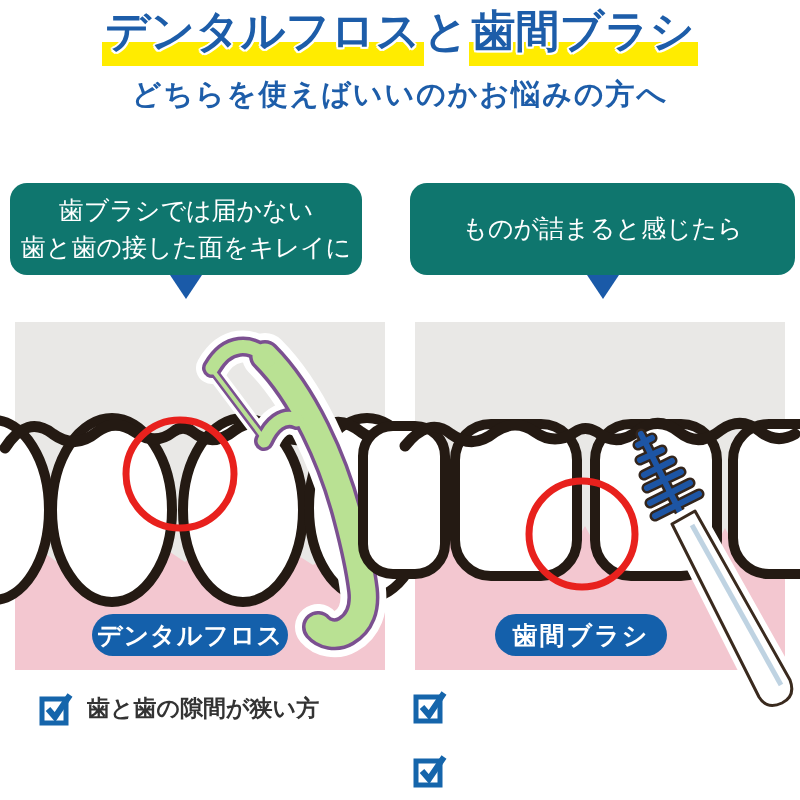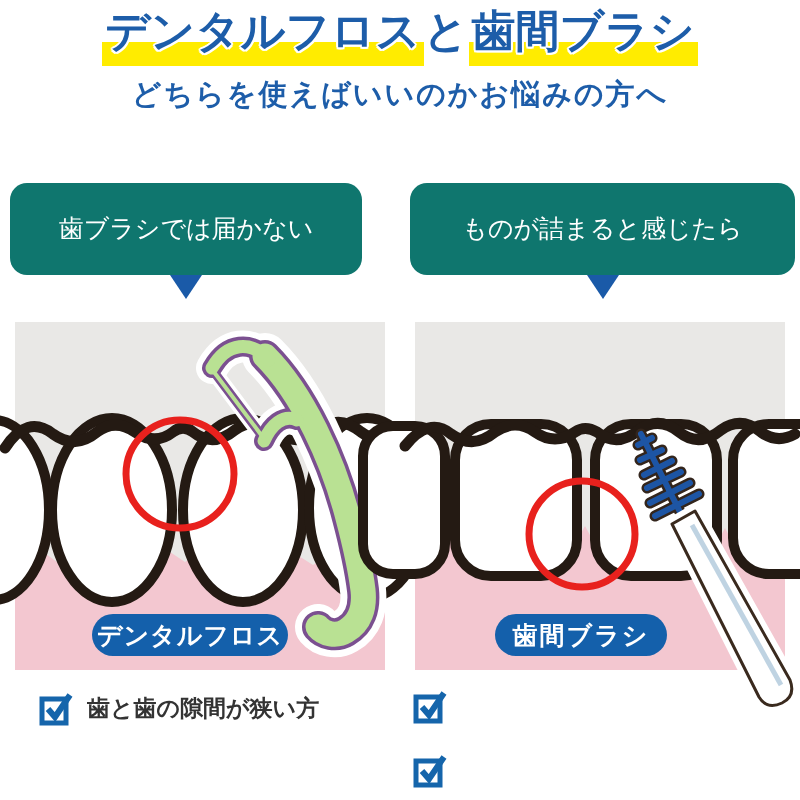--- a/index.html
+++ b/index.html
@@ -49,20 +49,21 @@
 
 <div class="title-wrap">
   <div class="t1">
     <span class="hl outlined">デンタルフロス</span><span class="outlined">と</span><span class="hl outlined">歯間ブラシ</span>
   </div>
   <div class="t2">どちらを使えばいいのかお悩みの方へ</div>
 </div>
 
 <div class="bubble bubble-left">
   <div>歯ブラシでは届かない</div>
+  <div>歯と歯の接した面をキレイに</div>
 </div>
 <div class="bubble bubble-right">
   <div>ものが詰まると感じたら</div>
 </div>
 
 <div class="panel panel-left">
   <svg width="370" height="348" viewBox="0 0 370 348">
     <rect x="0" y="0" width="370" height="348" fill="#e9e8e6"></rect>
     <path fill="#f3c7d0" d="M 0,234 L 20,224 L 42,240 L 64,227 L 86,241 L 108,228 L 130,242 L 152,228 L 170,240 L 190,226 L 210,241 L 232,228 L 254,242 L 276,229 L 298,243 L 320,229 L 342,241 L 362,227 L 370,233 L 370,348 L 0,348 Z"></path>
     <g fill="#ffffff" stroke="#241a13" stroke-width="10">

